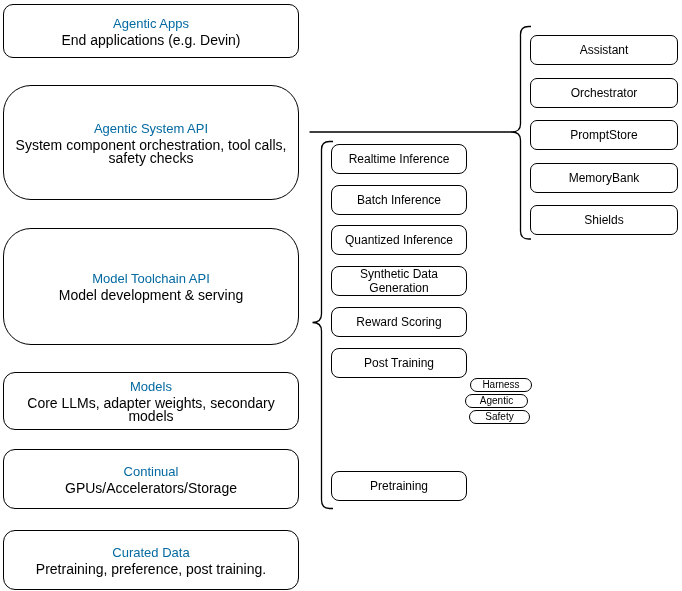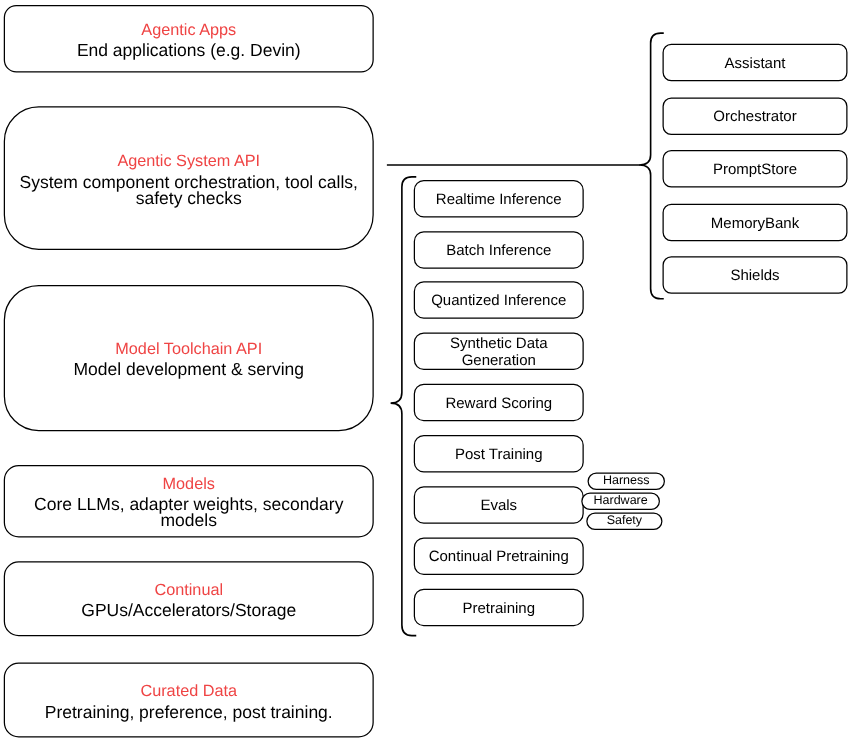--- a/index.html
+++ b/index.html
@@ -25,21 +25,21 @@
     position: absolute;
     background: #ffffff;
     border: 1.4px solid #000000;
     display: flex;
     flex-direction: column;
     align-items: center;
     justify-content: center;
     text-align: center;
   }
   .lbox { left: 3px; width: 296px; }
-  .lbox .btitle { font-size: 13px; line-height: 16px; color: #ef4444; }
+  .lbox .btitle { font-size: 13px; line-height: 16px; color: #0369a1; }
   .lbox .bsub   { font-size: 14px; line-height: 13px; margin-top: 2px; color: #000; }
   .mbox {
     left: 331px; width: 136px; height: 30px;
     border-radius: 8px; font-size: 12px;
   }
   .rbox {
     left: 530px; width: 148px; height: 30px;
     border-radius: 7px; font-size: 12px;
   }
   .pill {
@@ -107,35 +107,29 @@
   </div>
   <div class="box mbox" style="top:266px">
     <span>Synthetic Data Generation</span>
   </div>
   <div class="box mbox" style="top:307px">
     <span>Reward Scoring</span>
   </div>
   <div class="box mbox" style="top:348px">
     <span>Post Training</span>
   </div>
-  <div class="box mbox" style="top:389px">
-    <span>Evals</span>
-  </div>
-  <div class="box mbox" style="top:430px">
-    <span>Continual Pretraining</span>
-  </div>
   <div class="box mbox" style="top:471px">
     <span>Pretraining</span>
   </div>
 
   <div class="pill" style="left:470px;top:378px;width:62px;height:14px">
     <span>Harness</span>
   </div>
   <div class="pill" style="left:465px;top:394px;width:63px;height:14px">
-    <span>Hardware</span>
+    <span>Agentic</span>
   </div>
   <div class="pill" style="left:469px;top:410px;width:61px;height:14px">
     <span>Safety</span>
   </div>
 
   <div class="box rbox" style="top:35px">
     <span>Assistant</span>
   </div>
   <div class="box rbox" style="top:78px">
     <span>Orchestrator</span>

